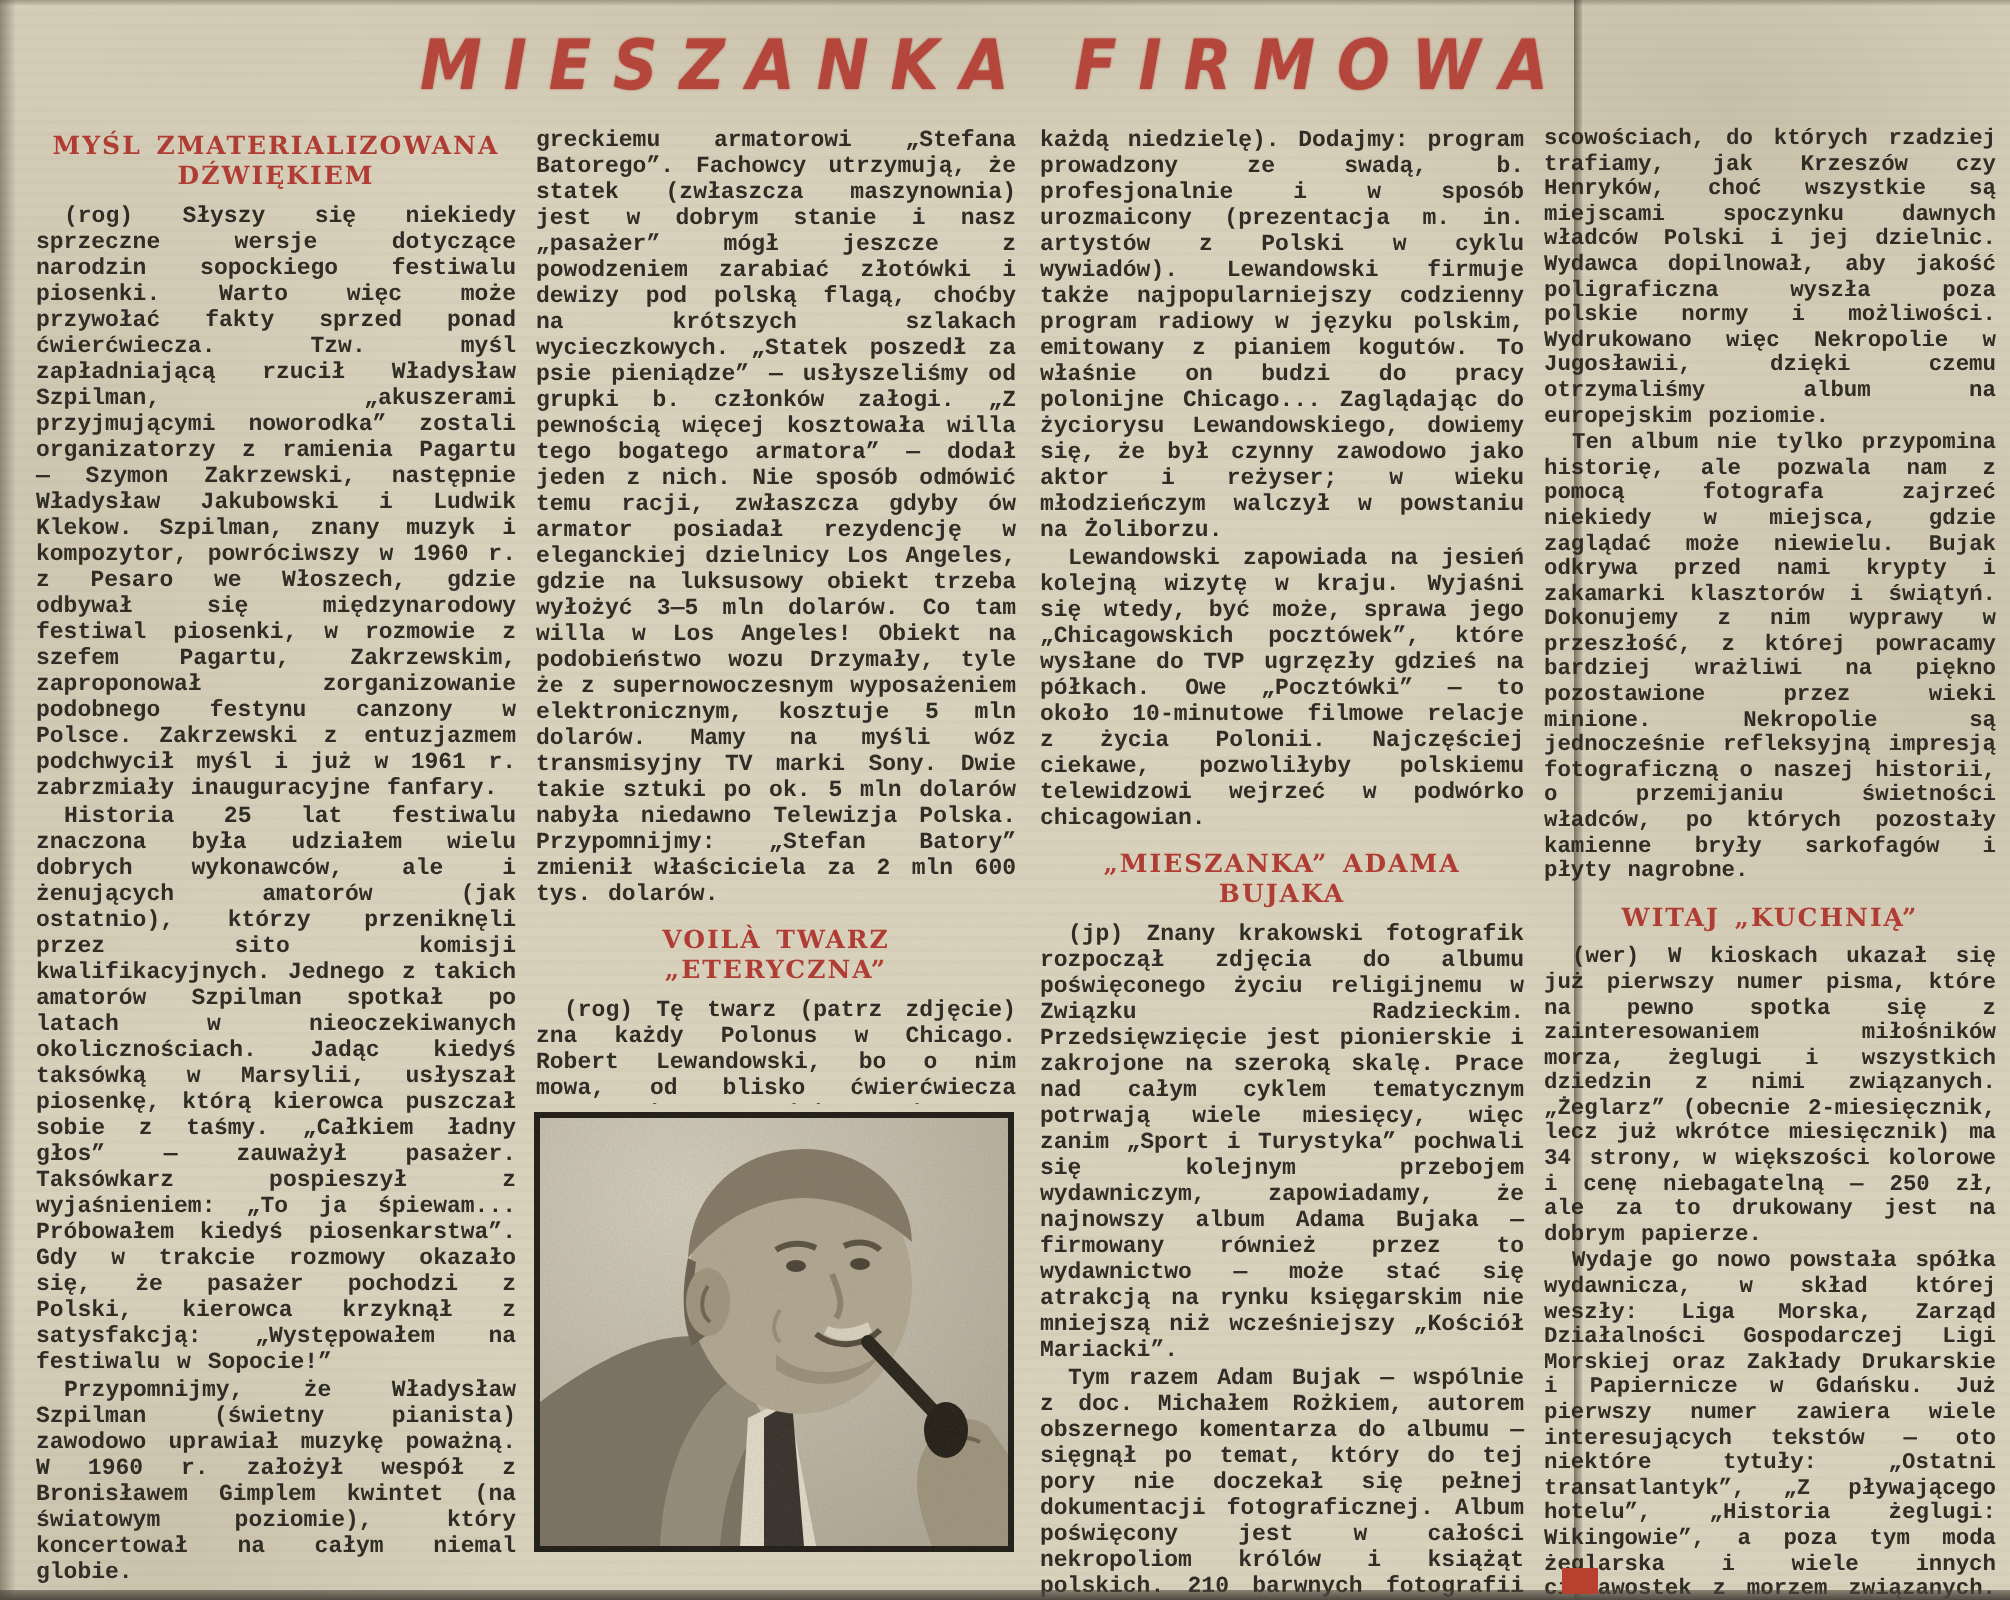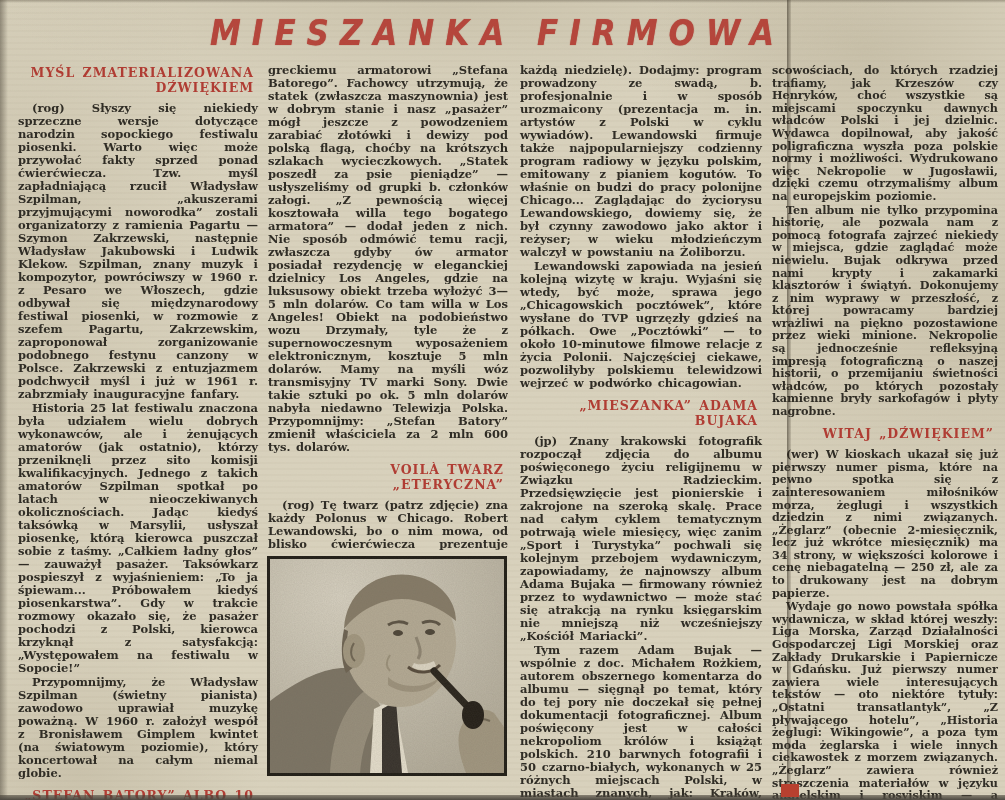--- a/index.html
+++ b/index.html
@@ -21,25 +21,25 @@
     font-family:"DejaVu Sans", sans-serif;font-weight:bold;font-style:italic;
     font-size:31px;letter-spacing:11px;white-space:nowrap;
     color:#b5443a;transform:scaleY(1.12);transform-origin:left top;
     text-shadow:0 0 1px rgba(160,50,40,.75);
   }
   .col{
     position:absolute;top:64px;z-index:2;
     text-align:justify;color:#2d2a23;font-weight:bold;
     font-size:11.5px;line-height:13px;word-spacing:1.5px;
   }
-  .col p{margin:0;text-indent:14px;}
+  .col p{margin:0;text-indent:14px;font-family:Liberation Mono, monospace;}
   .col p.cont{text-indent:0;}
   .col p+p{margin-top:1px;}
   .headline{
-    display:block;color:#b03a31;text-align:right;font-weight:bold;
+    display:block;color:#b03a31;text-align:center;font-weight:bold;
     font-size:12.5px;line-height:14.5px;letter-spacing:1px;
     margin:9px 4px 7px;text-indent:0;word-spacing:2px;
   }
   .col1{left:18px;width:240px;top:66px;}
   .col1 .headline:first-child{margin-top:0;}
   .col2{left:268px;width:240px;height:488px;overflow:hidden;}
   .col3{left:520px;width:242px;}
   .col4{left:772px;width:226px;font-size:11.2px;line-height:12.6px;}
   .photo{
     position:absolute;left:267px;top:556px;width:234px;height:214px;z-index:2;
@@ -130,21 +130,21 @@
   <p class="cont">każdą niedzielę). Dodajmy: program prowadzony ze swadą, b. profesjonalnie i w sposób urozmaicony (prezentacja m. in. artystów z Polski w cyklu wywiadów). Lewandowski firmuje także najpopularniejszy codzienny program radiowy w języku polskim, emitowany z pianiem kogutów. To właśnie on budzi do pracy polonijne Chicago... Zaglądając do życiorysu Lewandowskiego, dowiemy się, że był czynny zawodowo jako aktor i reżyser; w wieku młodzieńczym walczył w powstaniu na Żoliborzu.</p>
   <p>Lewandowski zapowiada na jesień kolejną wizytę w kraju. Wyjaśni się wtedy, być może, sprawa jego „Chicagowskich pocztówek”, które wysłane do TVP ugrzęzły gdzieś na półkach. Owe „Pocztówki” — to około 10-minutowe filmowe relacje z życia Polonii. Najczęściej ciekawe, pozwoliłyby polskiemu telewidzowi wejrzeć w podwórko chicagowian.</p>
   <span class="headline">„MIESZANKA” ADAMA BUJAKA</span>
   <p>(jp) Znany krakowski fotografik rozpoczął zdjęcia do albumu poświęconego życiu religijnemu w Związku Radzieckim. Przedsięwzięcie jest pionierskie i zakrojone na szeroką skalę. Prace nad całym cyklem tematycznym potrwają wiele miesięcy, więc zanim „Sport i Turystyka” pochwali się kolejnym przebojem wydawniczym, zapowiadamy, że najnowszy album Adama Bujaka — firmowany również przez to wydawnictwo — może stać się atrakcją na rynku księgarskim nie mniejszą niż wcześniejszy „Kościół Mariacki”.</p>
   <p>Tym razem Adam Bujak — wspólnie z doc. Michałem Rożkiem, autorem obszernego komentarza do albumu — sięgnął po temat, który do tej pory nie doczekał się pełnej dokumentacji fotograficznej. Album poświęcony jest w całości nekropoliom królów i książąt polskich. 210 barwnych fotografii i 50 czarno-białych, wykonanych w 25 różnych miejscach Polski, w miastach znanych, jak: Kraków, Warszawa, Szczecin, Wrocław, Brzeg i miej-</p>
 </div>
 
 <div class="col col4">
   <p class="cont">scowościach, do których rzadziej trafiamy, jak Krzeszów czy Henryków, choć wszystkie są miejscami spoczynku dawnych władców Polski i jej dzielnic. Wydawca dopilnował, aby jakość poligraficzna wyszła poza polskie normy i możliwości. Wydrukowano więc Nekropolie w Jugosławii, dzięki czemu otrzymaliśmy album na europejskim poziomie.</p>
   <p>Ten album nie tylko przypomina historię, ale pozwala nam z pomocą fotografa zajrzeć niekiedy w miejsca, gdzie zaglądać może niewielu. Bujak odkrywa przed nami krypty i zakamarki klasztorów i świątyń. Dokonujemy z nim wyprawy w przeszłość, z której powracamy bardziej wrażliwi na piękno pozostawione przez wieki minione. Nekropolie są jednocześnie refleksyjną impresją fotograficzną o naszej historii, o przemijaniu świetności władców, po których pozostały kamienne bryły sarkofagów i płyty nagrobne.</p>
-  <span class="headline">WITAJ „DŹWIĘKIEM”</span>
+  <span class="headline">WITAJ „KUCHNIĄ”</span>
   <p>(wer) W kioskach ukazał się już pierwszy numer pisma, które na pewno spotka się z zainteresowaniem miłośników morza, żeglugi i wszystkich dziedzin z nimi związanych. „Żeglarz” (obecnie 2-miesięcznik, lecz już wkrótce miesięcznik) ma 34 strony, w większości kolorowe i cenę niebagatelną — 250 zł, ale za to drukowany jest na dobrym papierze.</p>
   <p>Wydaje go nowo powstała spółka wydawnicza, w skład której weszły: Liga Morska, Zarząd Działalności Gospodarczej Ligi Morskiej oraz Zakłady Drukarskie i Papiernicze w Gdańsku. Już pierwszy numer zawiera wiele interesujących tekstów — oto niektóre tytuły: „Ostatni transatlantyk”, „Z pływającego hotelu”, „Historia żeglugi: Wikingowie”, a poza tym moda żeglarska i wiele innych ciekawostek z morzem związanych. „Żeglarz” zawiera również streszczenia materiałów w języku angielskim i rosyjskim — a wszystko bogato ilustrowane.</p>
 </div>
 
 <div class="fold"></div>
 <div class="edge-left"></div>
 <div class="edge-top"></div>
 <div class="edge-bottom"></div>
 <div class="red-mark"></div>
 

